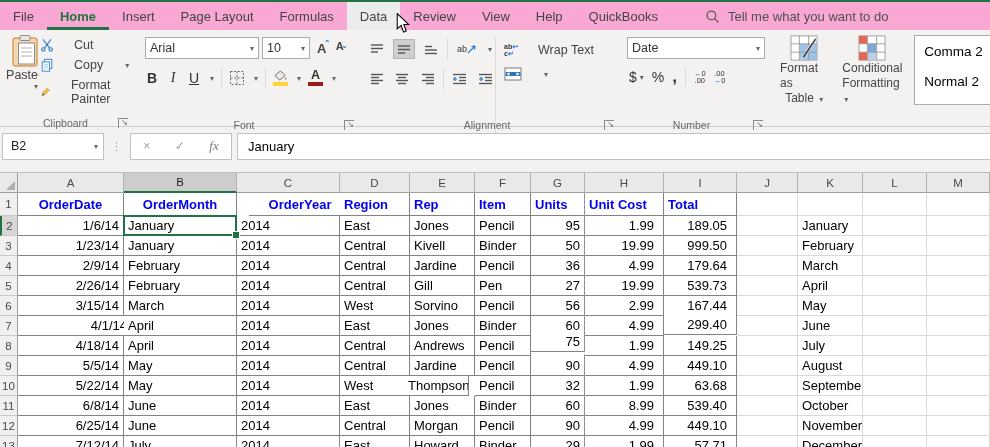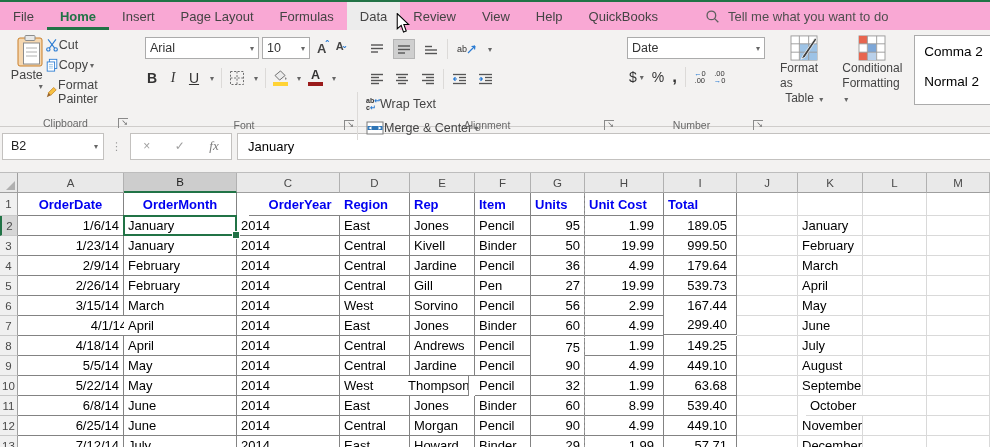--- a/index.html
+++ b/index.html
@@ -12,21 +12,21 @@
   .tab.active{color:#217346;font-weight:700;border-bottom:3px solid #217346;padding-top:3px;}
   .tab.hover{background:#ececec;}
   .tellme{display:flex;align-items:center;margin-left:34px;color:#4f4f4f;font-size:13px;gap:8px;}
   .cursor{position:absolute;left:396px;top:11px;z-index:50;}
   
   .ribbon{height:96px;border-bottom:1px solid #cfcdcb;display:flex;background:#f3f2f1;position:relative;}
   .group{position:relative;height:96px;flex:none;}
   .vsep{width:1px;background:#d4d2d0;margin:3px 0;}
   .grouplabel{position:absolute;bottom:2px;left:0;right:0;text-align:center;font-size:10.5px;color:#696969;}
   .launcher{position:absolute;right:3px;bottom:3px;width:9px;height:9px;border-top:1px solid #8a8a8a;border-left:1px solid #8a8a8a;font-size:8px;line-height:8px;color:#6a6a6a;text-align:right;}
-  .rbtn{display:flex;align-items:center;gap:0;font-size:12.5px;color:#444;}
+  .rbtn{display:flex;align-items:center;gap:20px;font-size:12.5px;color:#444;}
   .dd{font-size:8px;color:#666;margin-left:2px;}
   
   .g-clip{width:131px;display:flex;padding-top:5px;}
   .pastebtn{width:44px;display:flex;flex-direction:column;align-items:flex-end;margin-left:4px;}
   .pastebtn .lbl{font-size:12.5px;color:#444;margin-top:1px;}
   .clipcol{display:flex;flex-direction:column;gap:6px;margin-left:2px;margin-top:3px;}
   
   .g-font{width:226px;padding-top:7px;}
   .fontrow1{display:flex;align-items:center;margin-left:14px;gap:3px;}
   .combo{background:#fff;border:1px solid #ababab;height:20px;display:flex;align-items:center;font-size:12.5px;color:#333;padding:0 4px;justify-content:space-between;}
@@ -34,21 +34,21 @@
   .fsize{width:38px;}
   .azbtn{font-size:13px;color:#444;font-weight:700;margin-left:4px;}
   .azbtn .car{color:#2b7cd3;font-size:10px;vertical-align:super;margin-left:-1px;}
   .fontrow2{display:flex;align-items:center;margin-left:14px;margin-top:9px;gap:7px;}
   .bib{font-size:14px;color:#333;width:14px;text-align:center;}
   .isep{width:1px;height:20px;background:#dcdad8;}
   .colorbtn{display:flex;flex-direction:column;align-items:center;line-height:11px;}
   .colorbtn .glyph{font-size:12.5px;color:#333;font-weight:700;}
   .bar{width:15px;height:4px;margin-top:1px;}
   
-  .g-align{width:260px;padding-top:7px;display:flex;flex-direction:column;}
+  .g-align{width:260px;padding-top:7px;display:flex;}
   .aleft{width:128px;margin-left:10px;}
   .arow{display:flex;align-items:center;gap:6px;height:24px;}
   .aicon{width:20px;height:18px;display:flex;align-items:center;justify-content:center;}
   .aicon.sel{background:#cfcfcf;border:1px solid #b5b5b5;}
   .aright{border-left:1px solid #dcdad8;padding-left:8px;margin-top:1px;}
   .aright .rbtn{height:24px;}
   .wrapglyph{font-size:7px;line-height:7px;color:#333;font-weight:700;}
   .wrapglyph .blue{color:#2b7cd3;}
   
   .g-num{width:149px;padding-top:7px;}
@@ -326,21 +326,20 @@
           <span class="wrapglyph">ab<span class="blue">↩</span><br>c<span class="blue">↵</span></span>
           <span>Wrap Text</span>
         </div>
         <div class="rbtn">
           <svg width="18" height="14" viewBox="0 0 18 14">
               <rect x="1" y="1" width="16" height="12" fill="#fff" stroke="#7a7a7a"></rect>
               <rect x="1.5" y="5" width="15" height="4" fill="#2e75b6"></rect>
               <path d="M2.5 7 L5.5 5.3 L5.5 8.7 Z" fill="#fff"></path>
               <path d="M15.5 7 L12.5 5.3 L12.5 8.7 Z" fill="#fff"></path>
             </svg>
-          <span>Merge &amp; Center</span>
           <span class="dd">▾</span>
         </div>
       </div>
       <span class="grouplabel">Alignment</span>
       <span class="launcher">↘</span>
     </div>
     <div class="vsep"></div>
 
     <div class="group g-num">
       <div class="combo numcombo">
@@ -538,21 +537,21 @@
       <div class="cell" style="left: 737px; top: 143px; width: 61px; height: 20px;"></div>
       <div class="cell al" style="left: 798px; top: 143px; width: 65px; height: 20px;">June</div>
       <div class="cell" style="left: 863px; top: 143px; width: 64px; height: 20px;"></div>
       <div class="cell" style="left: 927px; top: 143px; width: 63px; height: 20px;"></div>
       <div class="cell ar dk" style="left: 18px; top: 163px; width: 106px; height: 20px;">4/18/14</div>
       <div class="cell al dk" style="left: 124px; top: 163px; width: 113px; height: 20px;">April</div>
       <div class="cell al dk" style="left: 237px; top: 163px; width: 103px; height: 20px;">2014</div>
       <div class="cell al dk" style="left: 340px; top: 163px; width: 70px; height: 20px;">Central</div>
       <div class="cell al dk" style="left: 410px; top: 163px; width: 65px; height: 20px;">Andrews</div>
       <div class="cell al dk" style="left: 475px; top: 163px; width: 56px; height: 20px;">Pencil</div>
-      <div class="cell ar dk" style="left: 531px; top: 165px; width: 54px; height: 20px;">75</div>
+      <div class="cell ar dk" style="left: 531px; top: 159px; width: 54px; height: 20px;">75</div>
       <div class="cell arr dk" style="left: 585px; top: 163px; width: 79px; height: 20px;">1.99</div>
       <div class="cell arr dk" style="left: 664px; top: 163px; width: 73px; height: 20px;">149.25</div>
       <div class="cell" style="left: 737px; top: 163px; width: 61px; height: 20px;"></div>
       <div class="cell al" style="left: 798px; top: 163px; width: 65px; height: 20px;">July</div>
       <div class="cell" style="left: 863px; top: 163px; width: 64px; height: 20px;"></div>
       <div class="cell" style="left: 927px; top: 163px; width: 63px; height: 20px;"></div>
       <div class="cell ar dk" style="left: 18px; top: 183px; width: 106px; height: 20px;">5/5/14</div>
       <div class="cell al dk" style="left: 124px; top: 183px; width: 113px; height: 20px;">May</div>
       <div class="cell al dk" style="left: 237px; top: 183px; width: 103px; height: 20px;">2014</div>
       <div class="cell al dk" style="left: 340px; top: 183px; width: 70px; height: 20px;">Central</div>
@@ -581,21 +580,21 @@
       <div class="cell ar dk" style="left: 18px; top: 223px; width: 106px; height: 20px;">6/8/14</div>
       <div class="cell al dk" style="left: 124px; top: 223px; width: 113px; height: 20px;">June</div>
       <div class="cell al dk" style="left: 237px; top: 223px; width: 103px; height: 20px;">2014</div>
       <div class="cell al dk" style="left: 340px; top: 223px; width: 70px; height: 20px;">East</div>
       <div class="cell al dk" style="left: 410px; top: 223px; width: 65px; height: 20px;">Jones</div>
       <div class="cell al dk" style="left: 475px; top: 223px; width: 56px; height: 20px;">Binder</div>
       <div class="cell ar dk" style="left: 531px; top: 223px; width: 54px; height: 20px;">60</div>
       <div class="cell arr dk" style="left: 585px; top: 223px; width: 79px; height: 20px;">8.99</div>
       <div class="cell arr dk" style="left: 664px; top: 223px; width: 73px; height: 20px;">539.40</div>
       <div class="cell" style="left: 737px; top: 223px; width: 61px; height: 20px;"></div>
-      <div class="cell al" style="left: 798px; top: 223px; width: 65px; height: 20px; margin-left: 8px;">October</div>
+      <div class="cell al" style="left: 798px; top: 223px; width: 65px; height: 20px;">October</div>
       <div class="cell" style="left: 863px; top: 223px; width: 64px; height: 20px;"></div>
       <div class="cell" style="left: 927px; top: 223px; width: 63px; height: 20px;"></div>
       <div class="cell ar dk" style="left: 18px; top: 243px; width: 106px; height: 20px;">6/25/14</div>
       <div class="cell al dk" style="left: 124px; top: 243px; width: 113px; height: 20px;">June</div>
       <div class="cell al dk" style="left: 237px; top: 243px; width: 103px; height: 20px;">2014</div>
       <div class="cell al dk" style="left: 340px; top: 243px; width: 70px; height: 20px;">Central</div>
       <div class="cell al dk" style="left: 410px; top: 243px; width: 65px; height: 20px;">Morgan</div>
       <div class="cell al dk" style="left: 475px; top: 243px; width: 56px; height: 20px;">Pencil</div>
       <div class="cell ar dk" style="left: 531px; top: 243px; width: 54px; height: 20px;">90</div>
       <div class="cell arr dk" style="left: 585px; top: 243px; width: 79px; height: 20px;">4.99</div>

